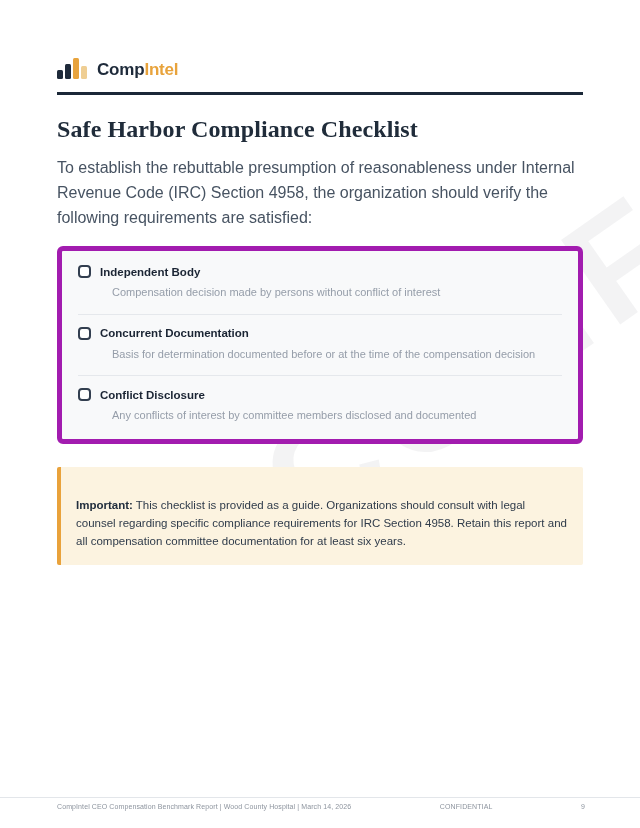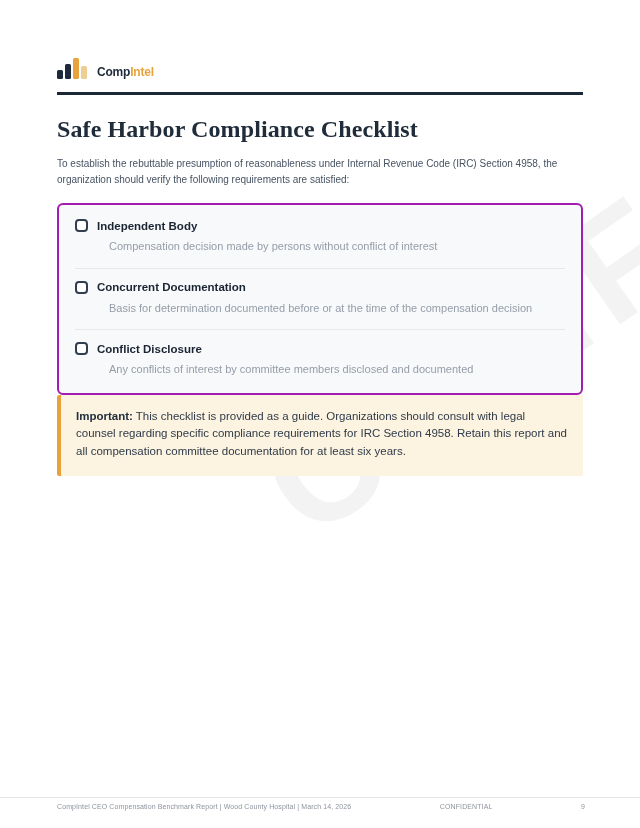--- a/index.html
+++ b/index.html
@@ -23,57 +23,58 @@
   .content { position: relative; z-index: 1; padding: 0 57px; }
 
   
   .logo-row { padding-top: 57px; display: flex; align-items: flex-end; gap: 10px; }
   .logo-icon { display: flex; align-items: flex-end; gap: 2px; height: 22px; }
   .logo-icon i { display: block; width: 6px; border-radius: 1.5px; }
   .bar1 { height: 9px;  background: #1E2A3A; }
   .bar2 { height: 15px; background: #1E2A3A; }
   .bar3 { height: 21px; background: #E8A33C; }
   .bar4 { height: 13px; background: #EFCE93; }
-  .logo-text { font-size: 12px; font-weight: 700; line-height: 1.05; letter-spacing: -0.2px; }
+  .logo-text { font-size: 17px; font-weight: 700; line-height: 1.05; letter-spacing: -0.2px; }
   .logo-text .primary { color: #1E2A3A; }
   .logo-text .secondary { color: #E8A33C; }
   .header-rule { margin-top: 13px; height: 3px; background: #1B2838; border: none; }
 
   
   .page-title {
     margin-top: 21px;
     font-family: "Liberation Serif", serif;
     font-size: 24px; font-weight: 700; color: #202C3A; letter-spacing: 0.1px;
   }
-  .intro { margin-top: 13px; font-size: 10px; line-height: 1.55; color: #475362; }
+  .intro { margin-top: 13px; font-size: 16px; line-height: 1.55; color: #475362; }
 
   
   .checklist-card {
     margin-top: 16px;
     background: #F8F9FA;
-    border: 2px solid #a21caf;
+    border: 5px solid #a21caf;
     border-radius: 6px;
     padding: 2px 16px;
   }
   .check-item { padding: 12px 0 13px 0; }
   .check-item + .check-item { border-top: 1px solid #E5E8EC; }
   .check-head { display: flex; align-items: center; gap: 9px; }
   .checkbox {
     flex: 0 0 auto; width: 13px; height: 13px;
     border: 2px solid #323E4F; border-radius: 4px; background: #ffffff;
   }
   .check-title { font-size: 11.5px; font-weight: 700; color: #1A2433; }
   .check-desc { margin: 6px 0 0 34px; font-size: 11px; line-height: 1.5; color: #959DA9; }
 
   
   .note-box {
+    margin-top: 23px;
     background: #FCF3E0;
     border-left: 4px solid #E9A23B;
     border-radius: 2px;
-    padding: 13px 16px 15px 15px;
+    padding: 30px 16px 15px 15px;
     font-size: 11.5px; line-height: 1.55; color: #2F3B4A;
   }
   .note-box .note-label { font-weight: 700; color: #222E3D; }
 
   
   .footer {
     position: absolute; left: 0; right: 0; top: 797px; z-index: 1;
     border-top: 1px solid #E3E6EA;
     padding: 5px 55px 0 57px;
     display: flex; justify-content: space-between; align-items: baseline;

